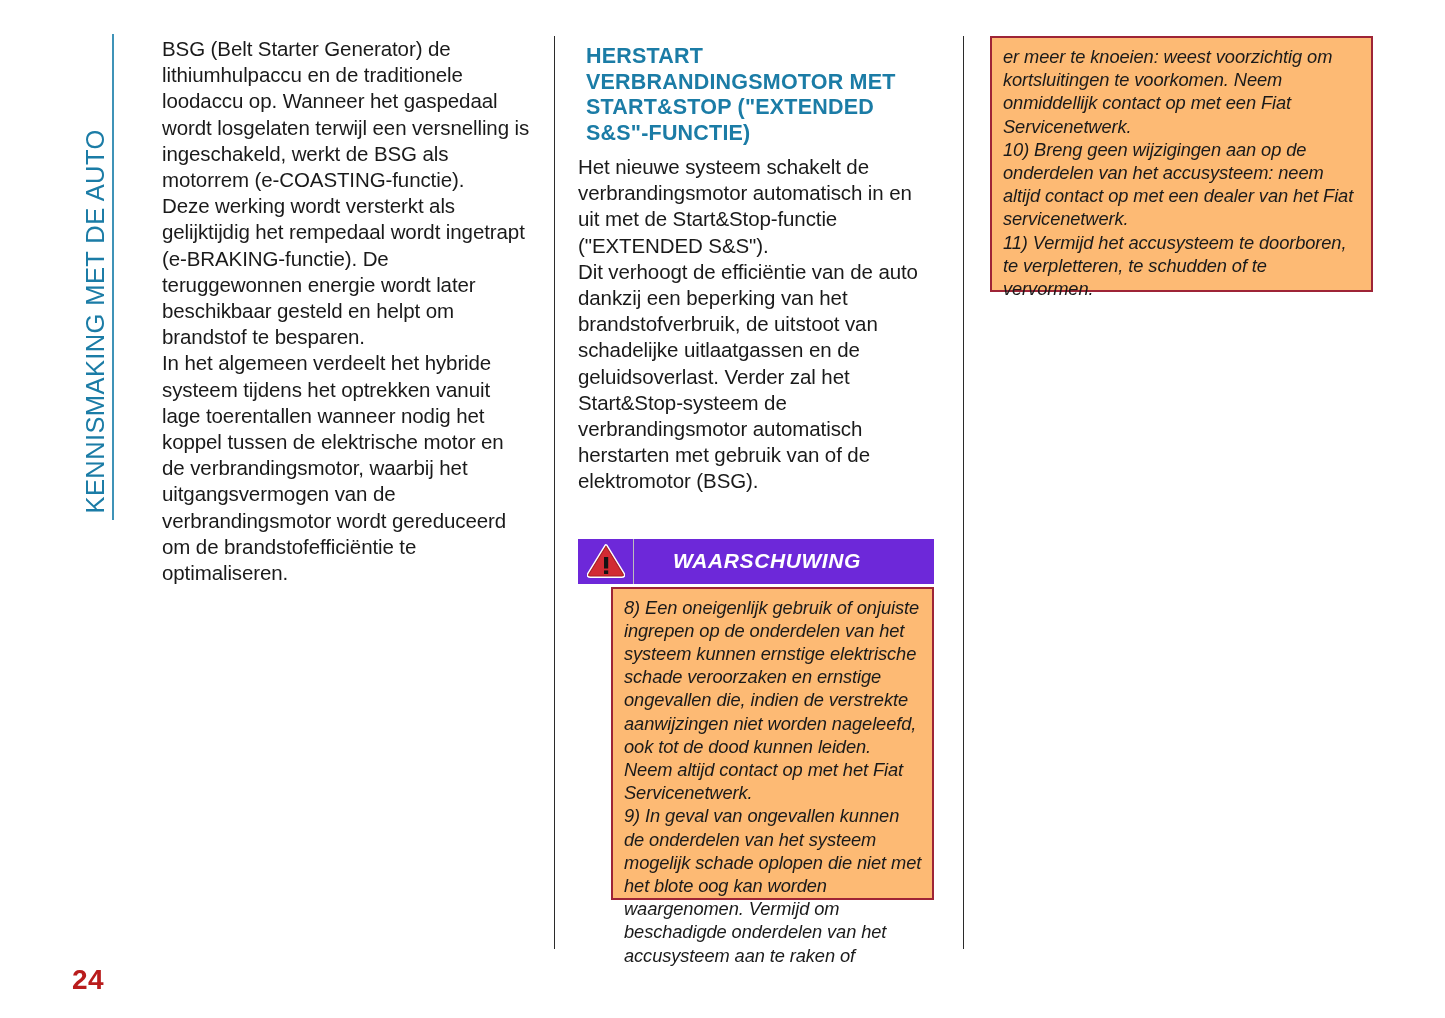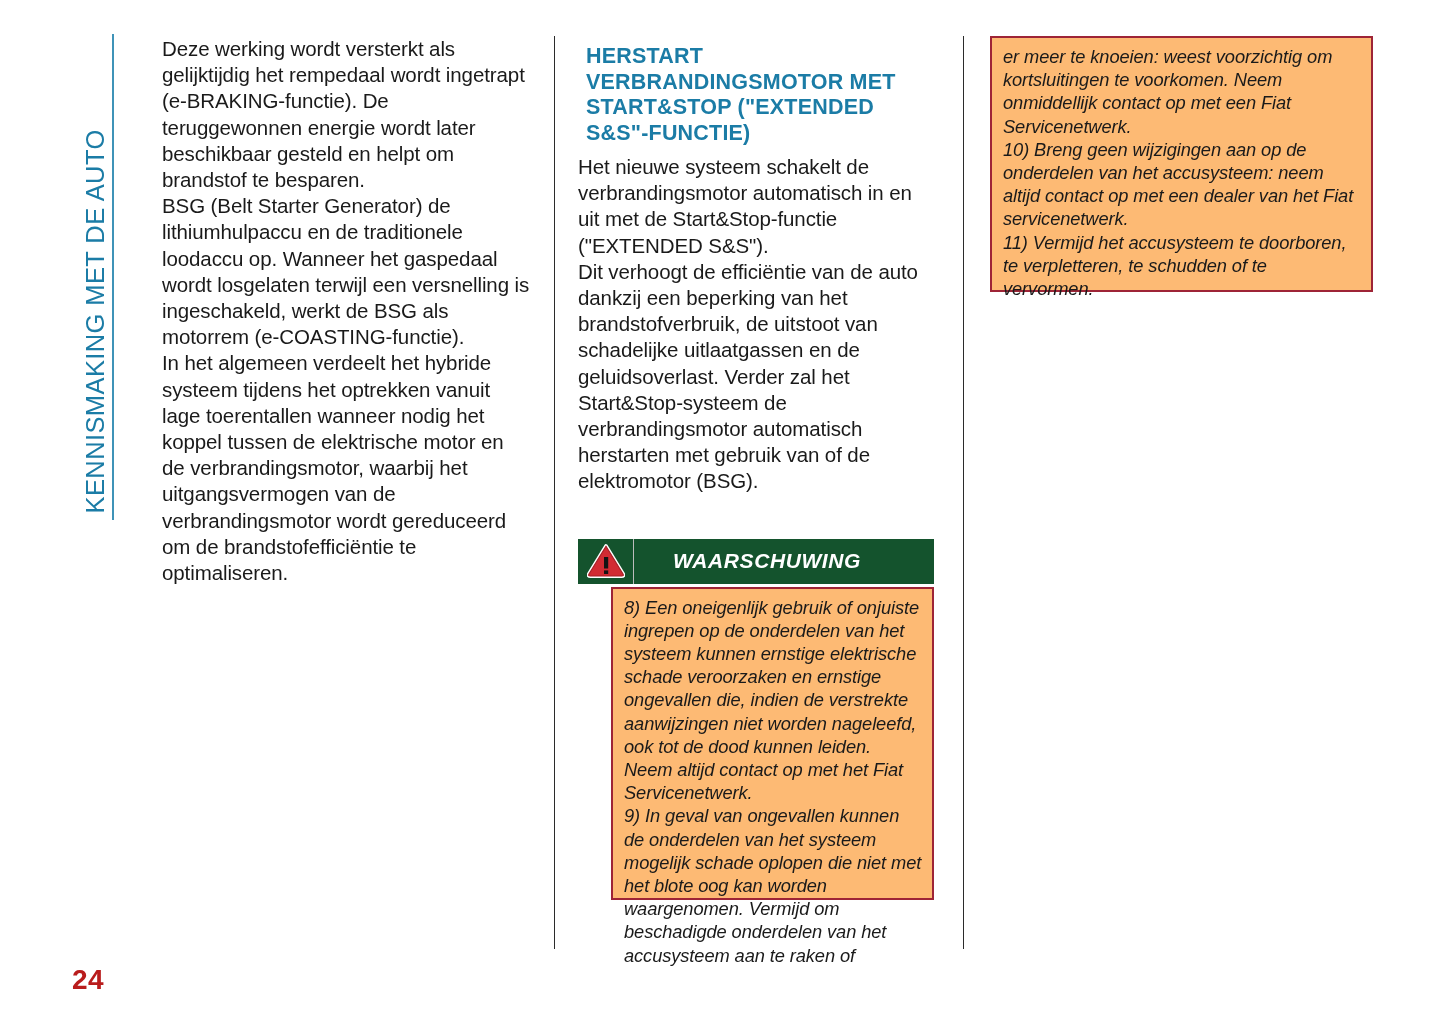--- a/index.html
+++ b/index.html
@@ -87,21 +87,21 @@
   .heading-spacer-top { margin-top: 30px; }
   .para-gap { margin-top: 0px; }
 
   
   .warning-bar {
     position: relative;
     display: flex;
     align-items: center;
     width: 100%;
     height: 45px;
-    background: #14532d;
+    background: #6d28d9;
     margin-top: 44px;
   }
   .warning-icon-cell {
     width: 55px;
     height: 45px;
     display: flex;
     align-items: center;
     justify-content: center;
     border-right: 1px solid #bcbcbc;
     flex: 0 0 55px;
@@ -159,22 +159,22 @@
 
   <div id="sidebar-tab">
     <div id="sidebar-label">KENNISMAKING MET DE AUTO</div>
     <div id="sidebar-rule"></div>
   </div>
 
   <div class="col-divider" id="divider-1"></div>
   <div class="col-divider" id="divider-2"></div>
 
   <div class="column" id="col-1">
+    <p class="body-text">BSG (Belt Starter Generator) de lithiumhulpaccu en de traditionele loodaccu op. Wanneer het gaspedaal wordt losgelaten terwijl een versnelling is ingeschakeld, werkt de BSG als motorrem (e-COASTING-functie).</p>
     <p class="body-text para-gap">Deze werking wordt versterkt als gelijktijdig het rempedaal wordt ingetrapt (e-BRAKING-functie). De teruggewonnen energie wordt later beschikbaar gesteld en helpt om brandstof te besparen.</p>
-    <p class="body-text">BSG (Belt Starter Generator) de lithiumhulpaccu en de traditionele loodaccu op. Wanneer het gaspedaal wordt losgelaten terwijl een versnelling is ingeschakeld, werkt de BSG als motorrem (e-COASTING-functie).</p>
     <p class="body-text para-gap">In het algemeen verdeelt het hybride systeem tijdens het optrekken vanuit lage toerentallen wanneer nodig het koppel tussen de elektrische motor en de verbrandingsmotor, waarbij het uitgangsvermogen van de verbrandingsmotor wordt gereduceerd om de brandstofefficiëntie te optimaliseren.</p>
   </div>
 
   <div class="column" id="col-2">
     <h2 class="section-heading">HERSTART VERBRANDINGSMOTOR MET START&amp;STOP ("EXTENDED S&amp;S"-FUNCTIE)</h2>
     <p class="body-text para-gap">Het nieuwe systeem schakelt de verbrandingsmotor automatisch in en uit met de Start&amp;Stop-functie ("EXTENDED S&amp;S").</p>
     <p class="body-text para-gap">Dit verhoogt de efficiëntie van de auto dankzij een beperking van het brandstofverbruik, de uitstoot van schadelijke uitlaatgassen en de geluidsoverlast. Verder zal het Start&amp;Stop-systeem de verbrandingsmotor automatisch herstarten met gebruik van of de elektromotor (BSG).</p>
 
     <div class="warning-bar">
       <div class="warning-icon-cell">

